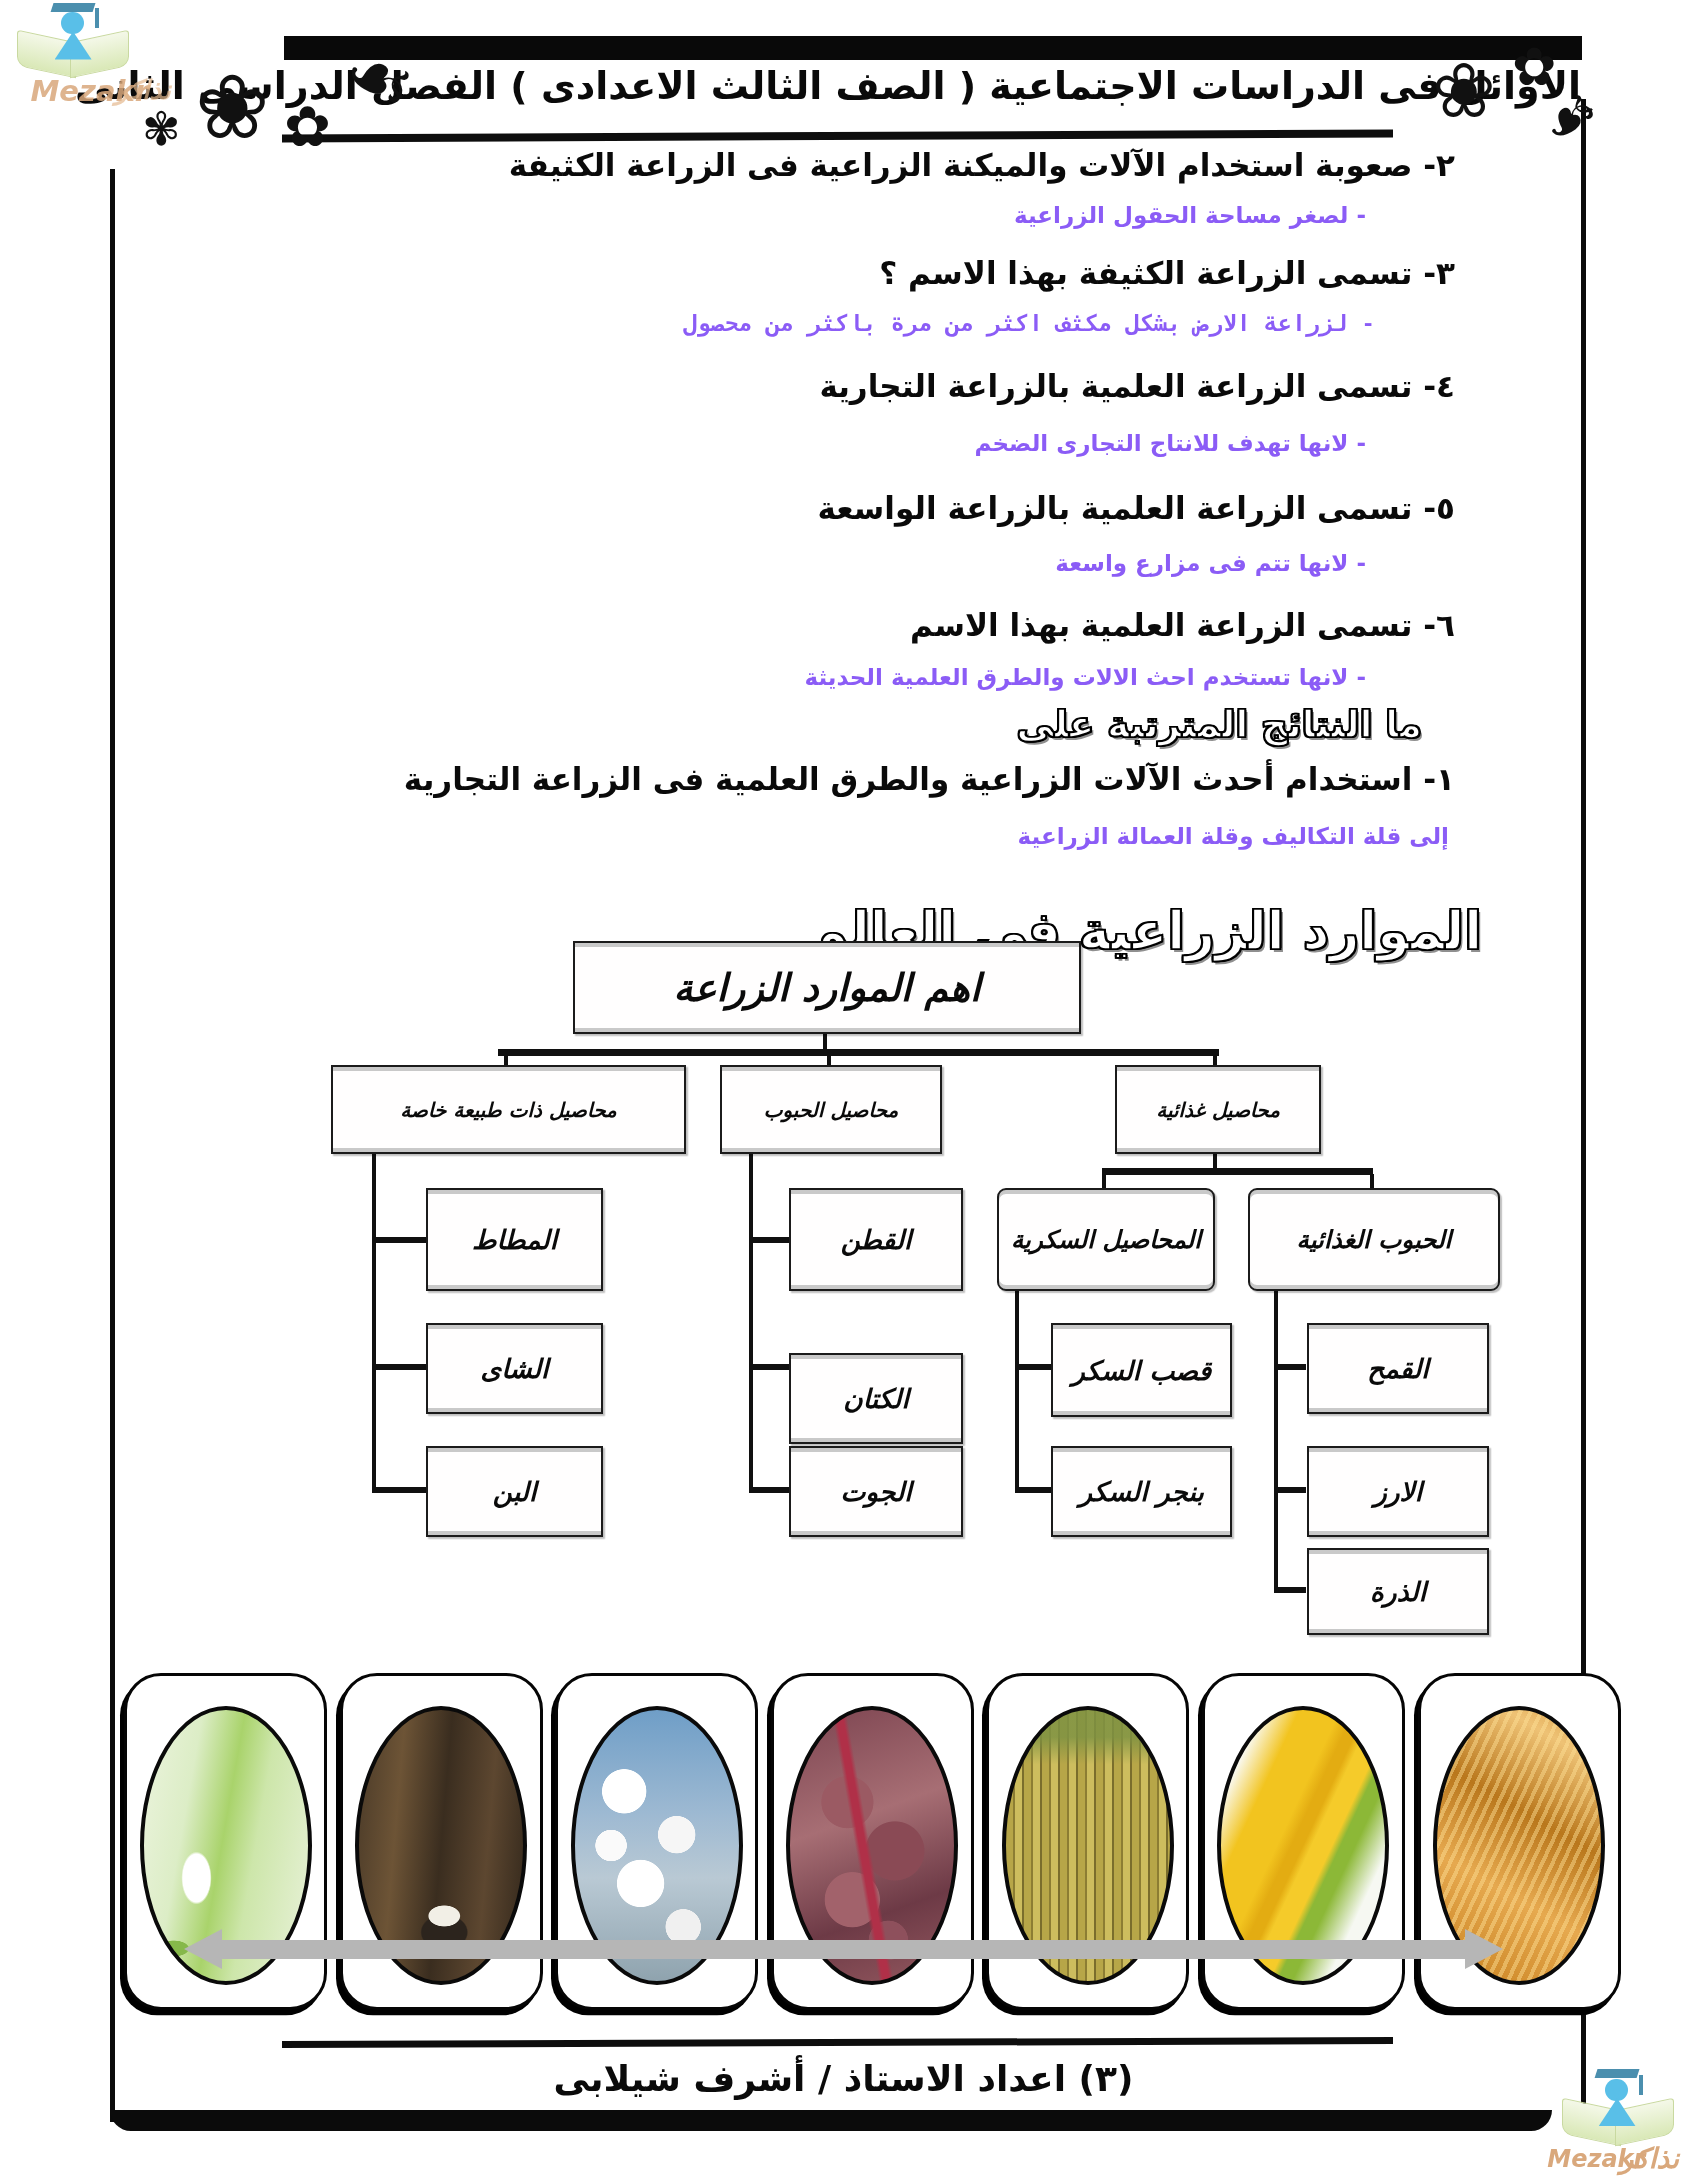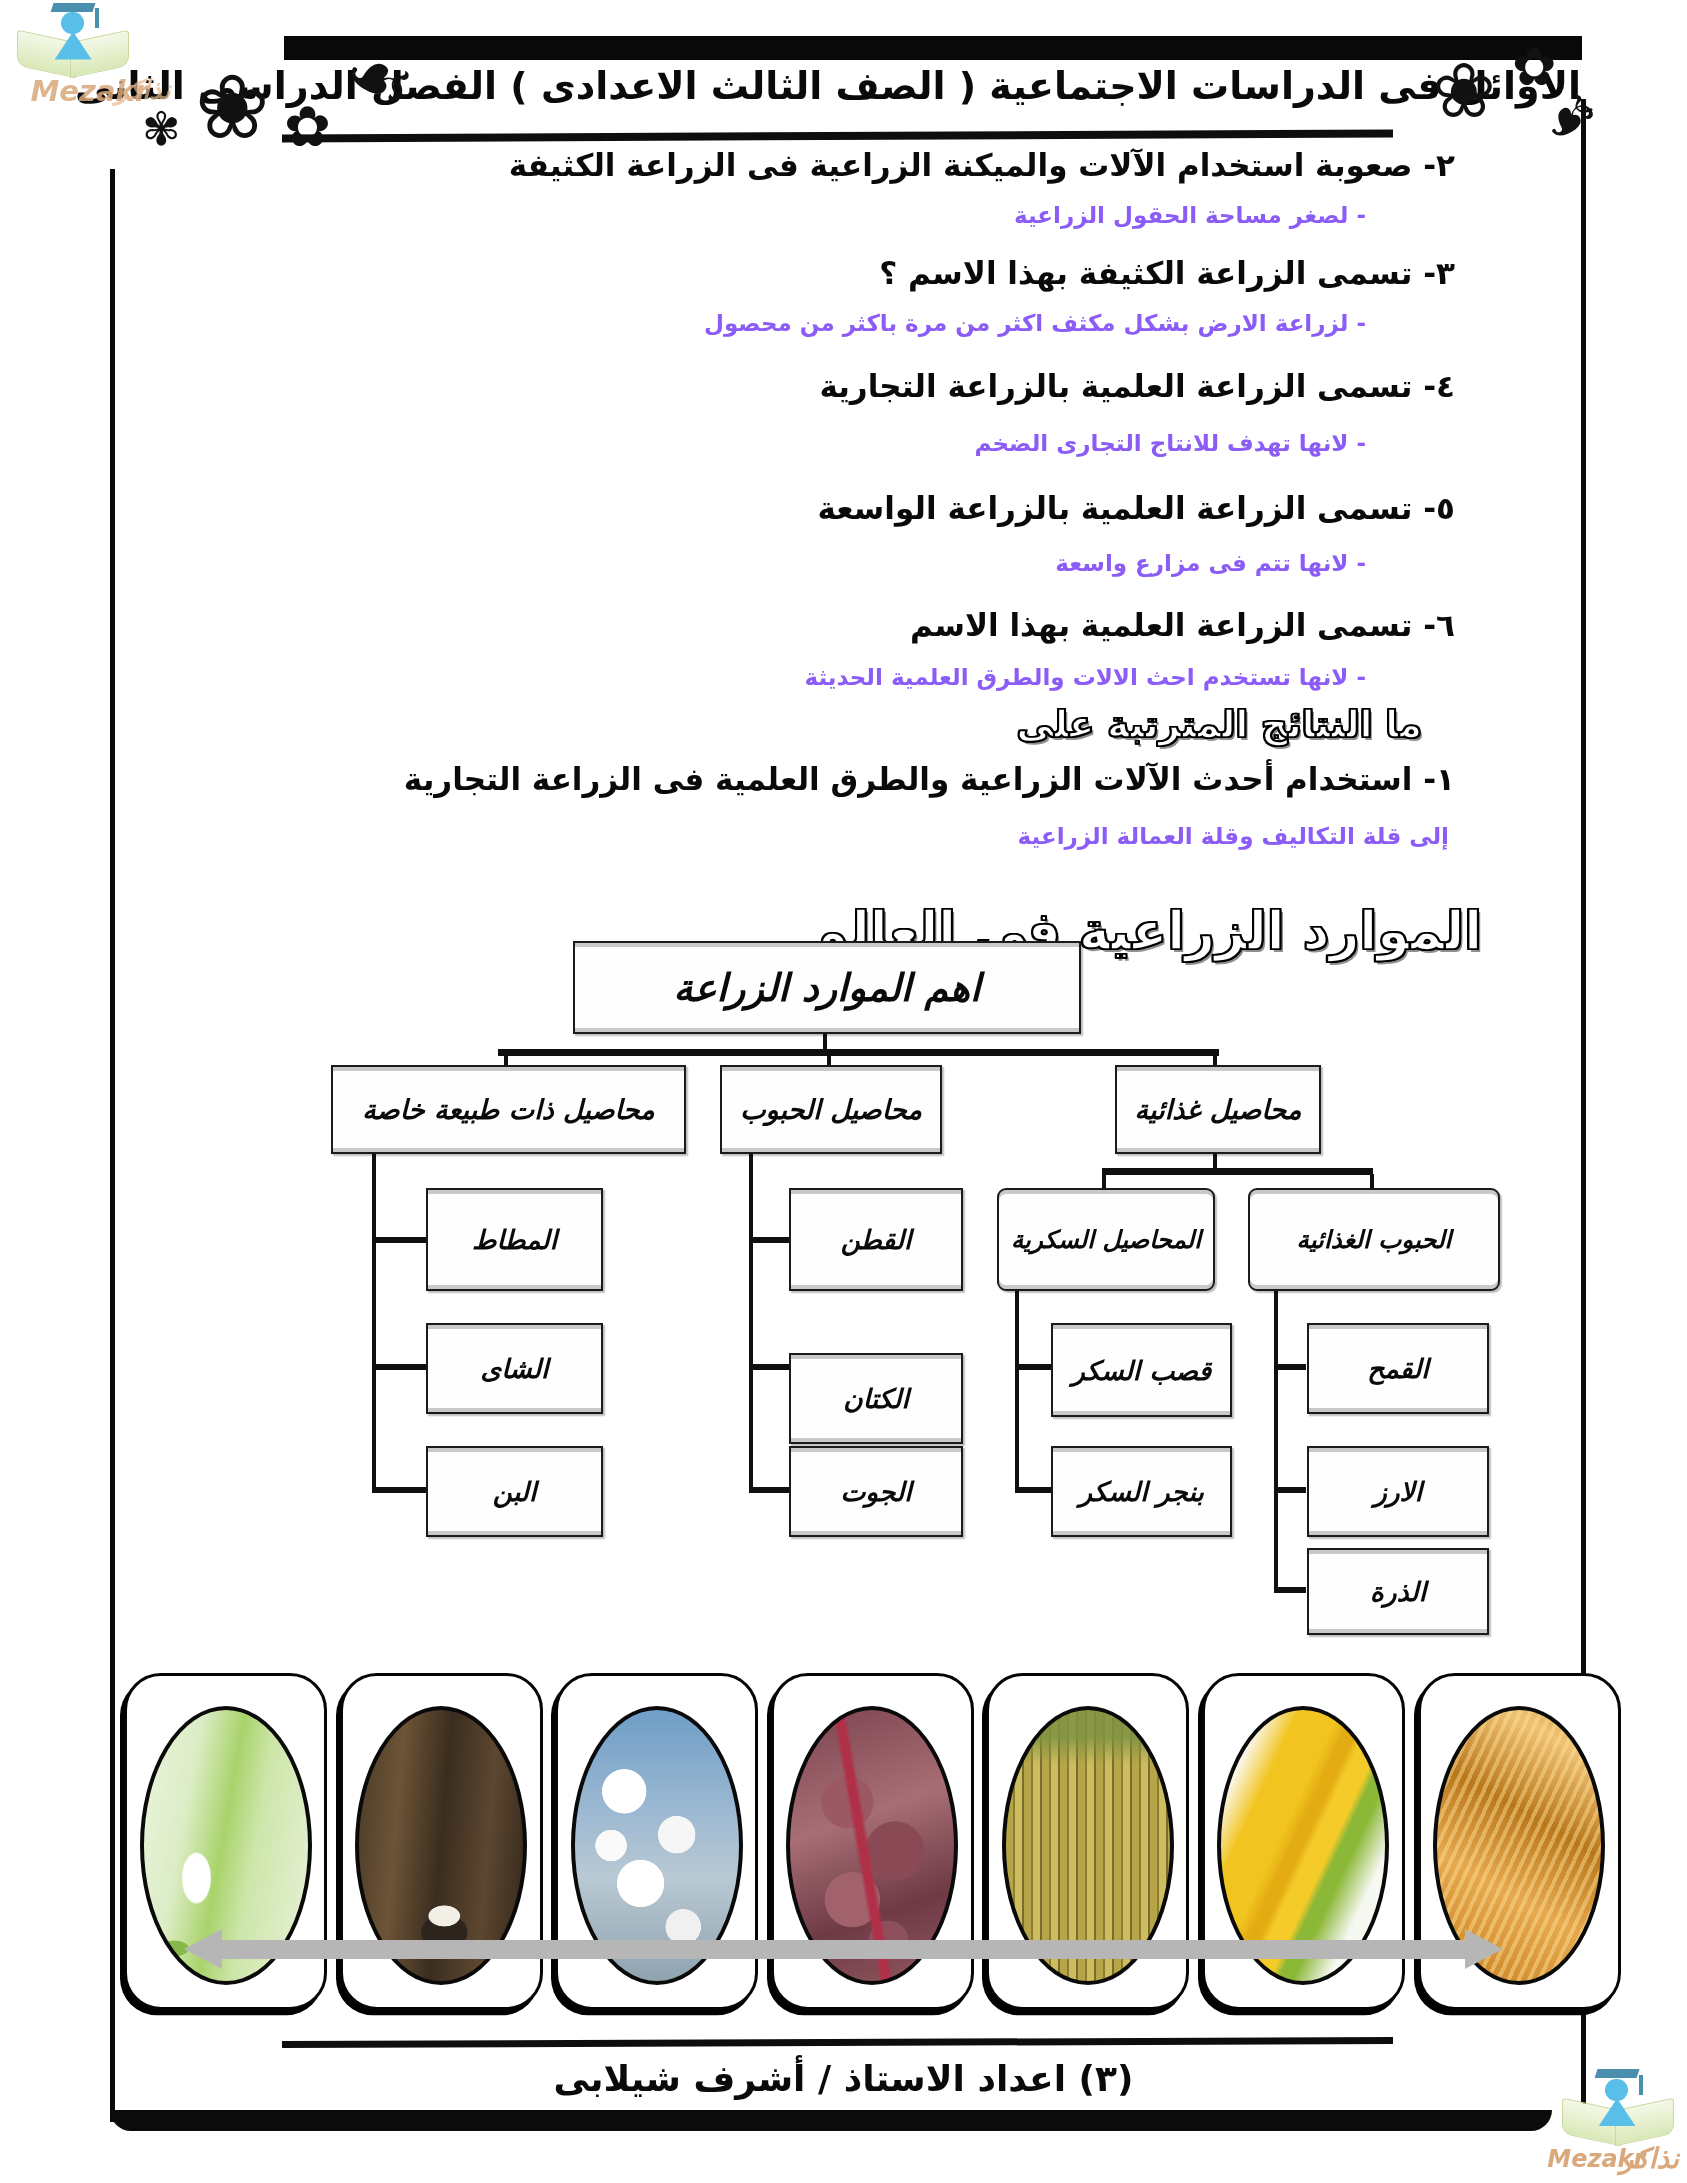--- a/index.html
+++ b/index.html
@@ -36,21 +36,21 @@
     text-shadow:-1.3px -1.3px 0 #000,1.3px -1.3px 0 #000,-1.3px 1.3px 0 #000,1.3px 1.3px 0 #000,2.6px 2.6px 0 #8f8f8f;
   }
   
   .cbox{
     position:absolute;background:#fffefe;border:2px solid #1b1b1b;z-index:2;
     display:flex;align-items:center;justify-content:center;text-align:center;
     box-shadow:inset 0 4px 0 #c9c9c9, inset 0 -4px 0 #c9c9c9, 2px 2px 1.3px rgba(0,0,0,.25);
     font-style:italic;font-weight:600;direction:rtl;
   }
   .cbox.root{font-size:38px;}
-  .cbox.l2{font-size:27px;text-align:center;}
+  .cbox.l2{font-size:20px;text-align:center;}
   .cbox.l3{font-size:24.5px;border-radius:9px;}
   .cbox.leaf{font-size:26.5px;}
   .vline,.hline{position:absolute;background:#101010;z-index:1;}
   
   .gallery{position:absolute;display:flex;gap:12.6px;z-index:3;}
   .gcard{
     width:197px;height:331px;background:#fff;border:3.3px solid #050505;border-radius:37px;
     box-shadow:-4px 5.3px 0 #000;position:relative;flex:none;
   }
   .gphoto{
@@ -129,21 +129,21 @@
     <div class="head"></div>
     <div class="bodyv"></div>
   </div>
   <span class="brand-text" style="left:26.5px;top:74px;font-size:29px;color:#d9a87c;opacity:.85;">Mezakr</span>
   <span class="brand-text" style="left:111px;top:74px;font-size:26.5px;color:#e4b98f;opacity:.7;">نذاكر</span>
 </div>
 
 <div class="qa-heading" style="right:232px;top:147px;">٢- صعوبة استخدام الآلات والميكنة الزراعية فى الزراعة الكثيفة</div>
 <div class="qa-answer" style="right:321px;top:202px;">-    لصغر  مساحة الحقول الزراعية</div>
 <div class="qa-heading" style="right:232px;top:255px;">٣- تسمى الزراعة الكثيفة بهذا الاسم ؟</div>
-<div class="qa-answer" style="right:321px;top:310px;">-    لزراعة الارض بشكل مكثف اكثر من مرة باكثر من محصول</div>
+<div class="qa-answer" style="right:312px;top:310px;font-family:Liberation Mono, monospace;">-    لزراعة الارض بشكل مكثف اكثر من مرة باكثر من محصول</div>
 <div class="qa-heading" style="right:232px;top:368px;">٤- تسمى الزراعة العلمية بالزراعة التجارية</div>
 <div class="qa-answer" style="right:321px;top:430px;">-    لانها تهدف للانتاج التجارى الضخم</div>
 <div class="qa-heading" style="right:232px;top:490px;">٥- تسمى الزراعة العلمية بالزراعة الواسعة</div>
 <div class="qa-answer" style="right:321px;top:550px;">-    لانها تتم فى مزارع واسعة</div>
 <div class="qa-heading" style="right:232px;top:607px;">٦- تسمى الزراعة العلمية بهذا الاسم</div>
 <div class="qa-answer" style="right:321px;top:664px;">-    لانها تستخدم احث الالات والطرق العلمية الحديثة</div>
 
 <div class="outline-text" style="position:absolute;right:265px;top:703px;font-size:37px;">ما النتائج المترتبة على</div>
 <div class="qa-heading" style="right:232px;top:761px;">١- استخدام  أحدث الآلات الزراعية والطرق العلمية فى الزراعة التجارية</div>
 <div class="qa-answer" style="right:238px;top:823px;">إلى قلة التكاليف وقلة العمالة الزراعية</div>

